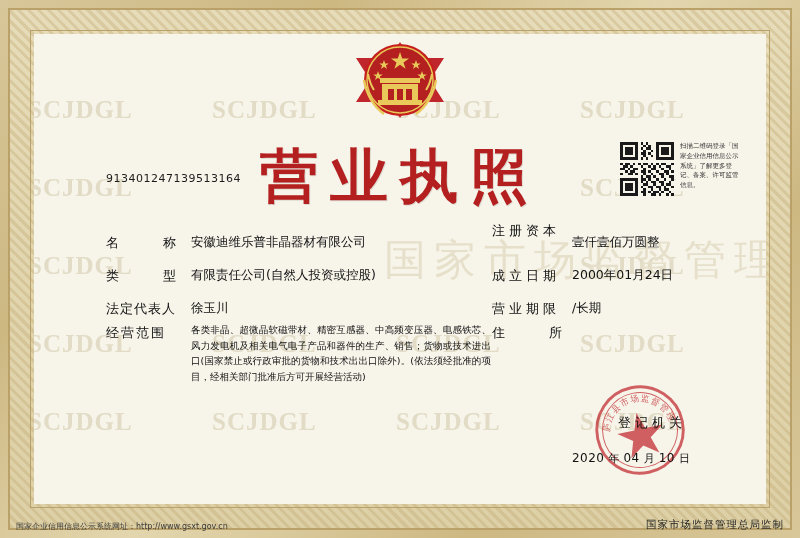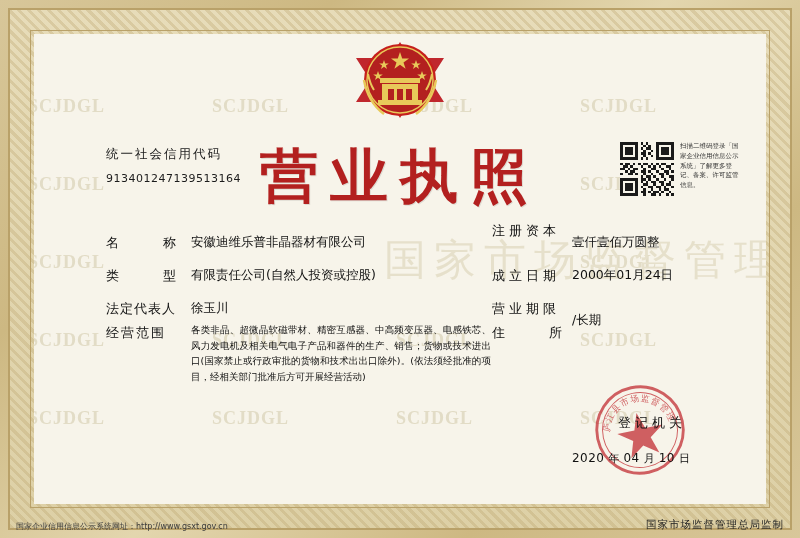--- a/index.html
+++ b/index.html
@@ -37,21 +37,21 @@
   .paper {
     position: absolute;
     left: 34px; top: 34px; right: 34px; bottom: 34px;
     background: #f7f4ea;
     overflow: hidden;
   }
   
   .wm {
     position: absolute;
     color: #e2dcc6;
-    font-size: 18px;
+    font-size: 25px;
     font-weight: bold;
     letter-spacing: 1px;
     font-family: "Liberation Serif", "DejaVu Serif", serif;
     white-space: nowrap;
     user-select: none;
   }
   .wm-big {
     position: absolute;
     color: #e6e0cb;
     font-size: 42px;
@@ -245,21 +245,20 @@
         <polygon points="56,12 58.2,18.4 65,18.4 59.5,22.4 61.6,28.8 56,24.8 50.4,28.8 52.5,22.4 47,18.4 53.8,18.4" fill="#e8c95a"></polygon>
         <polygon points="40,20 41.2,23.4 44.8,23.4 41.9,25.5 43,28.9 40,26.8 37,28.9 38.1,25.5 35.2,23.4 38.8,23.4" fill="#e8c95a"></polygon>
         <polygon points="72,20 73.2,23.4 76.8,23.4 73.9,25.5 75,28.9 72,26.8 69,28.9 70.1,25.5 67.2,23.4 70.8,23.4" fill="#e8c95a"></polygon>
         <polygon points="34,31 35.2,34.4 38.8,34.4 35.9,36.5 37,39.9 34,37.8 31,39.9 32.1,36.5 29.2,34.4 32.8,34.4" fill="#e8c95a"></polygon>
         <polygon points="78,31 79.2,34.4 82.8,34.4 79.9,36.5 81,39.9 78,37.8 75,39.9 76.1,36.5 73.2,34.4 76.8,34.4" fill="#e8c95a"></polygon>
       </g>
     </svg>
 
     <div class="title">营业执照</div>
 
-    <div class="code-label">统一社会信用代码</div>
     <div class="code-value">913401247139513164</div>
 
     <svg class="qr" viewBox="0 0 21 21" shape-rendering="crispEdges">
       <rect width="21" height="21" fill="#f7f4ea"></rect>
       <g fill="#1a1a1a">
         <rect x="0" y="0" width="7" height="1"></rect>
           <rect x="0" y="6" width="7" height="1"></rect>
         <rect x="0" y="0" width="1" height="7"></rect>
           <rect x="6" y="0" width="1" height="7"></rect>
         <rect x="2" y="2" width="3" height="3"></rect>
@@ -378,21 +377,21 @@
     <div class="field-label" style="left:72px; top:290px; letter-spacing:2px;">经营范围</div>
     <div class="scope-value">各类非晶、超微晶软磁带材、精密互感器、中高频变压器、电感铁芯、风力发电机及相关电气电子产品和器件的生产、销售；货物或技术进出口(国家禁止或行政审批的货物和技术出出口除外)。(依法须经批准的项目，经相关部门批准后方可开展经营活动)</div>
 
     <div class="field-label" style="left:458px; top:188px; letter-spacing:4px;">注册资本</div>
     <div class="field-value" style="left:538px; top:200px;">壹仟壹佰万圆整</div>
 
     <div class="field-label" style="left:458px; top:233px; letter-spacing:4px;">成立日期</div>
     <div class="field-value" style="left:538px; top:233px;">2000年01月24日</div>
 
     <div class="field-label" style="left:458px; top:266px; letter-spacing:4px;">营业期限</div>
-    <div class="field-value" style="left:538px; top:278px;">/长期</div>
+    <div class="field-value" style="left:538px; top:266px;">/长期</div>
 
     <div class="field-label" style="left:458px; top:290px;">住　　所</div>
     <div class="field-value" style="left:538px; top:290px;"></div>
 
     <svg class="seal" viewBox="0 0 100 100">
       <circle cx="50" cy="50" r="45" fill="none" stroke="#c0272d" stroke-width="3"></circle>
       <circle cx="50" cy="50" r="39" fill="none" stroke="#c0272d" stroke-width="1"></circle>
       <polygon points="50,32 55.8,49.2 74,49.2 59.3,59.8 64.9,77 50,66.4 35.1,77 40.7,59.8 26,49.2 44.2,49.2" fill="#c0272d"></polygon>
       <path id="sealarc" d="M18,52 a32,32 0 0 1 64,0" fill="none"></path>
       <text font-size="9" fill="#c0272d" letter-spacing="1.2">

